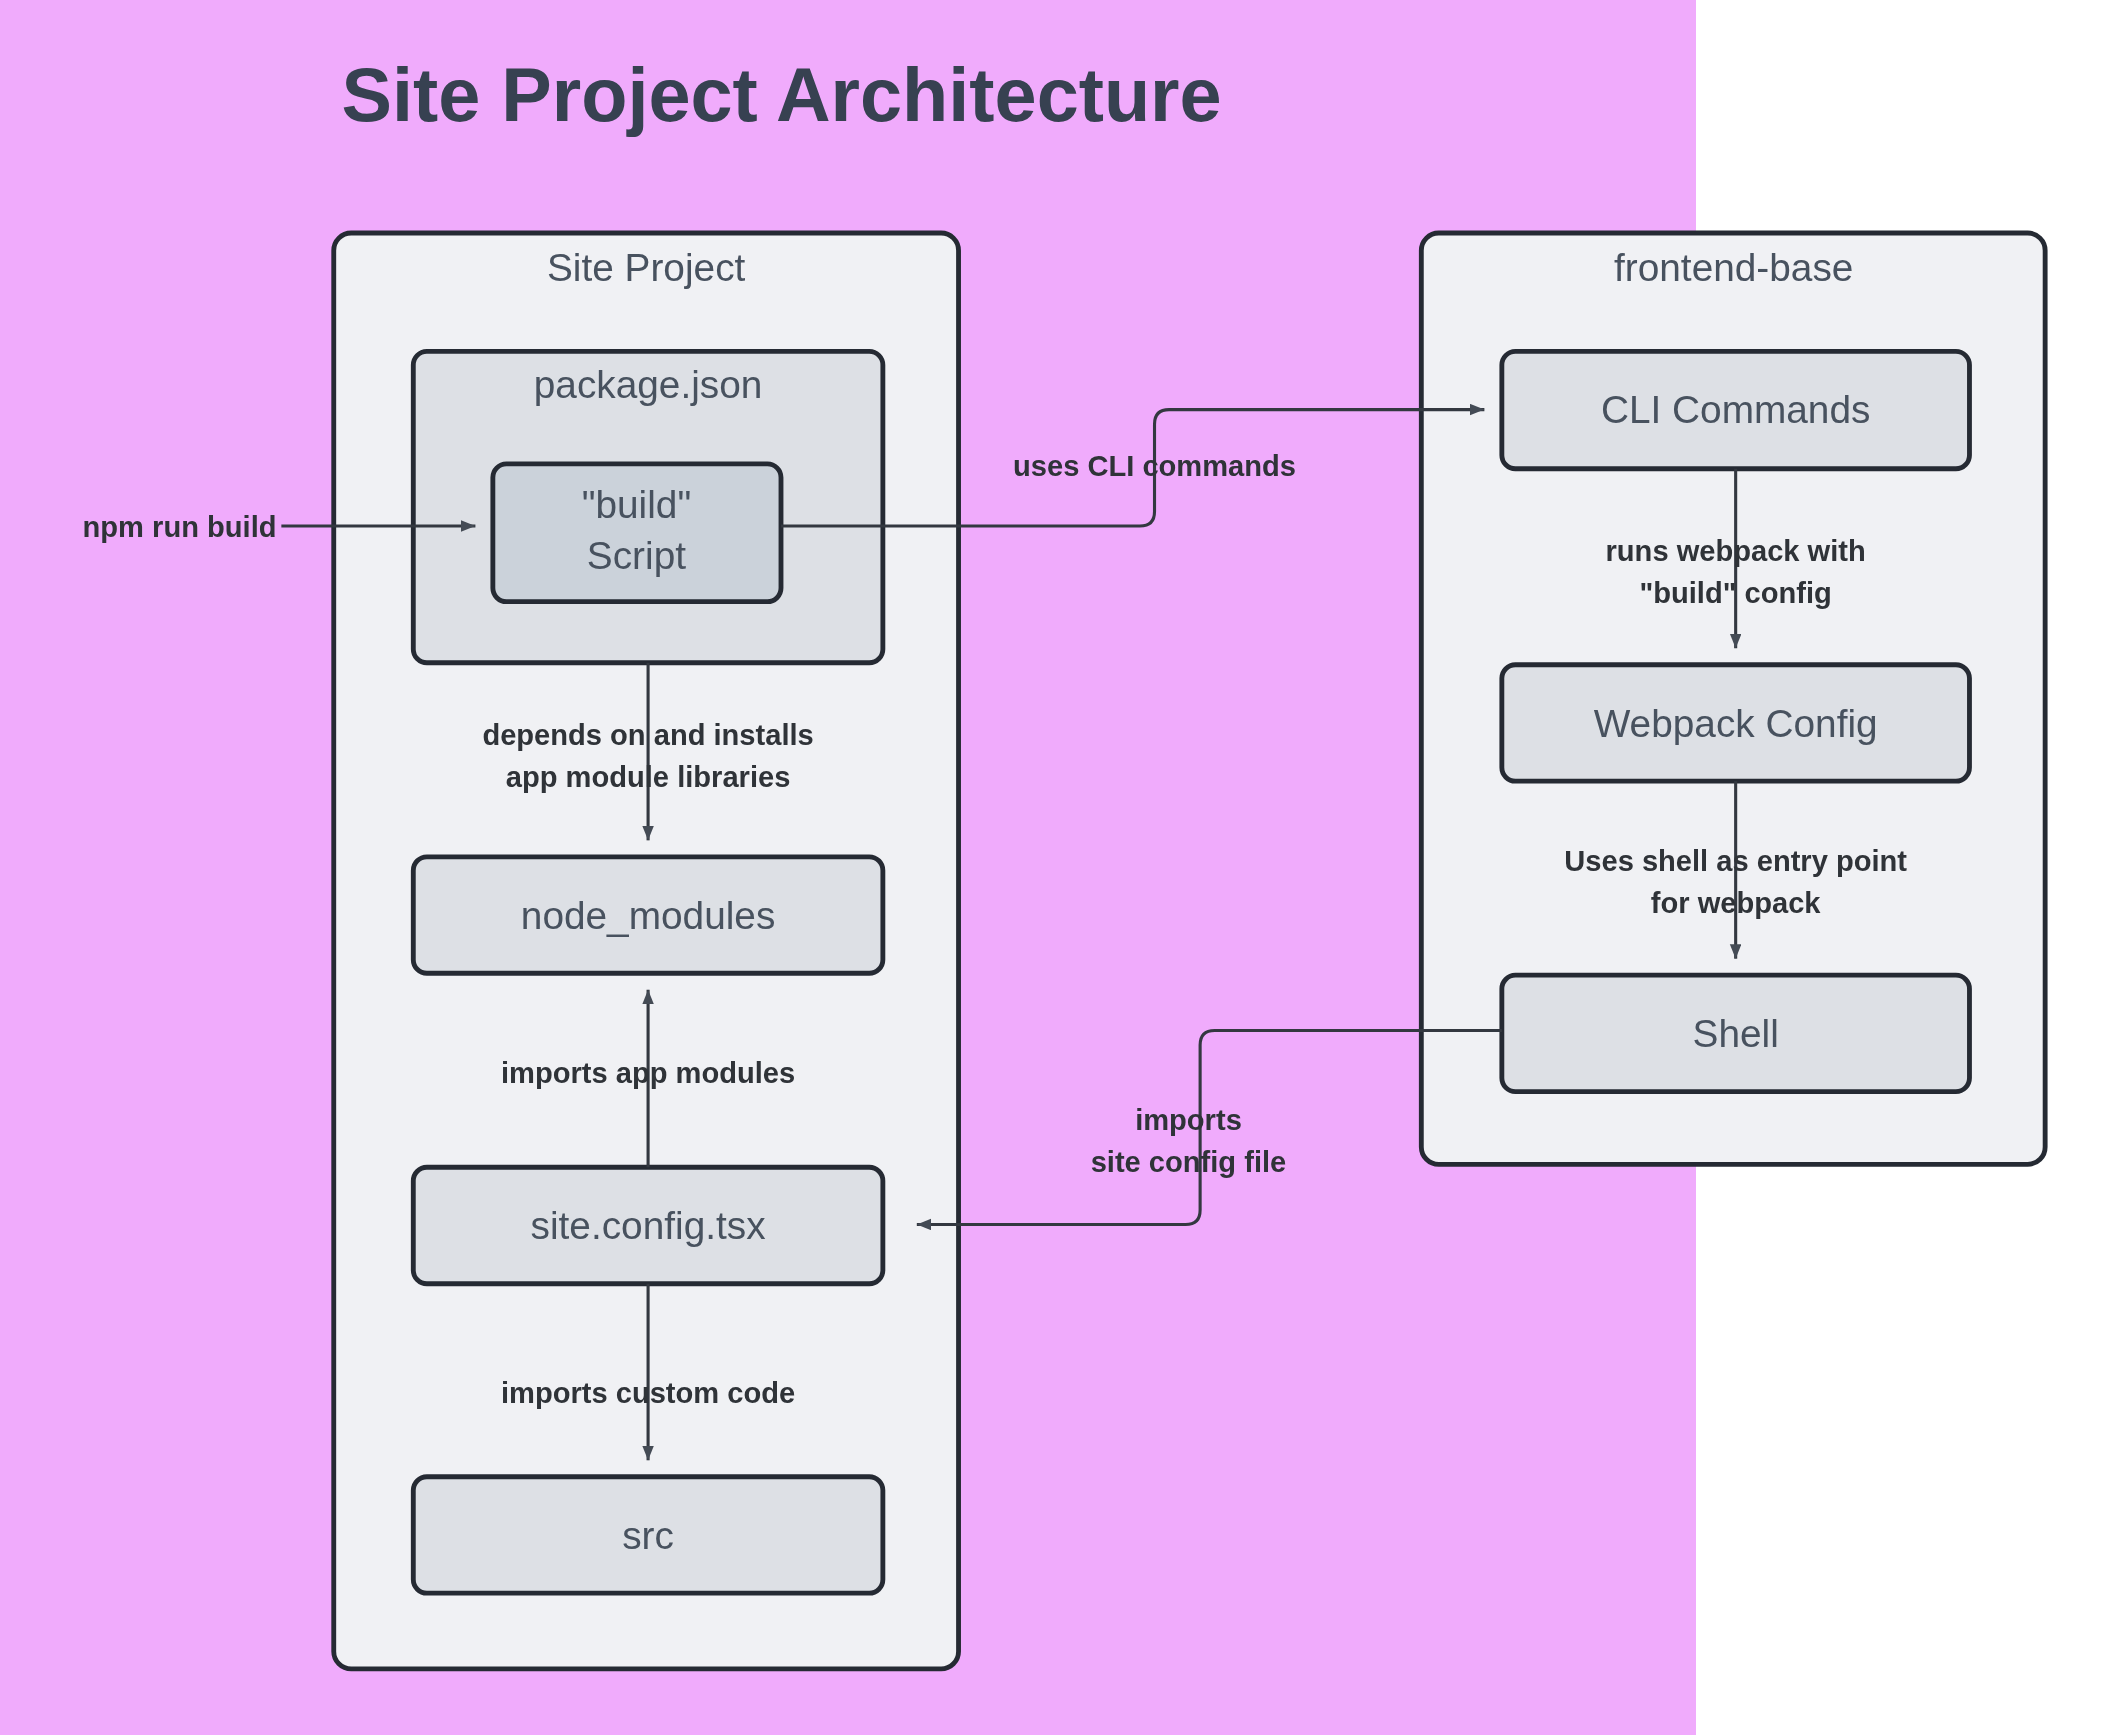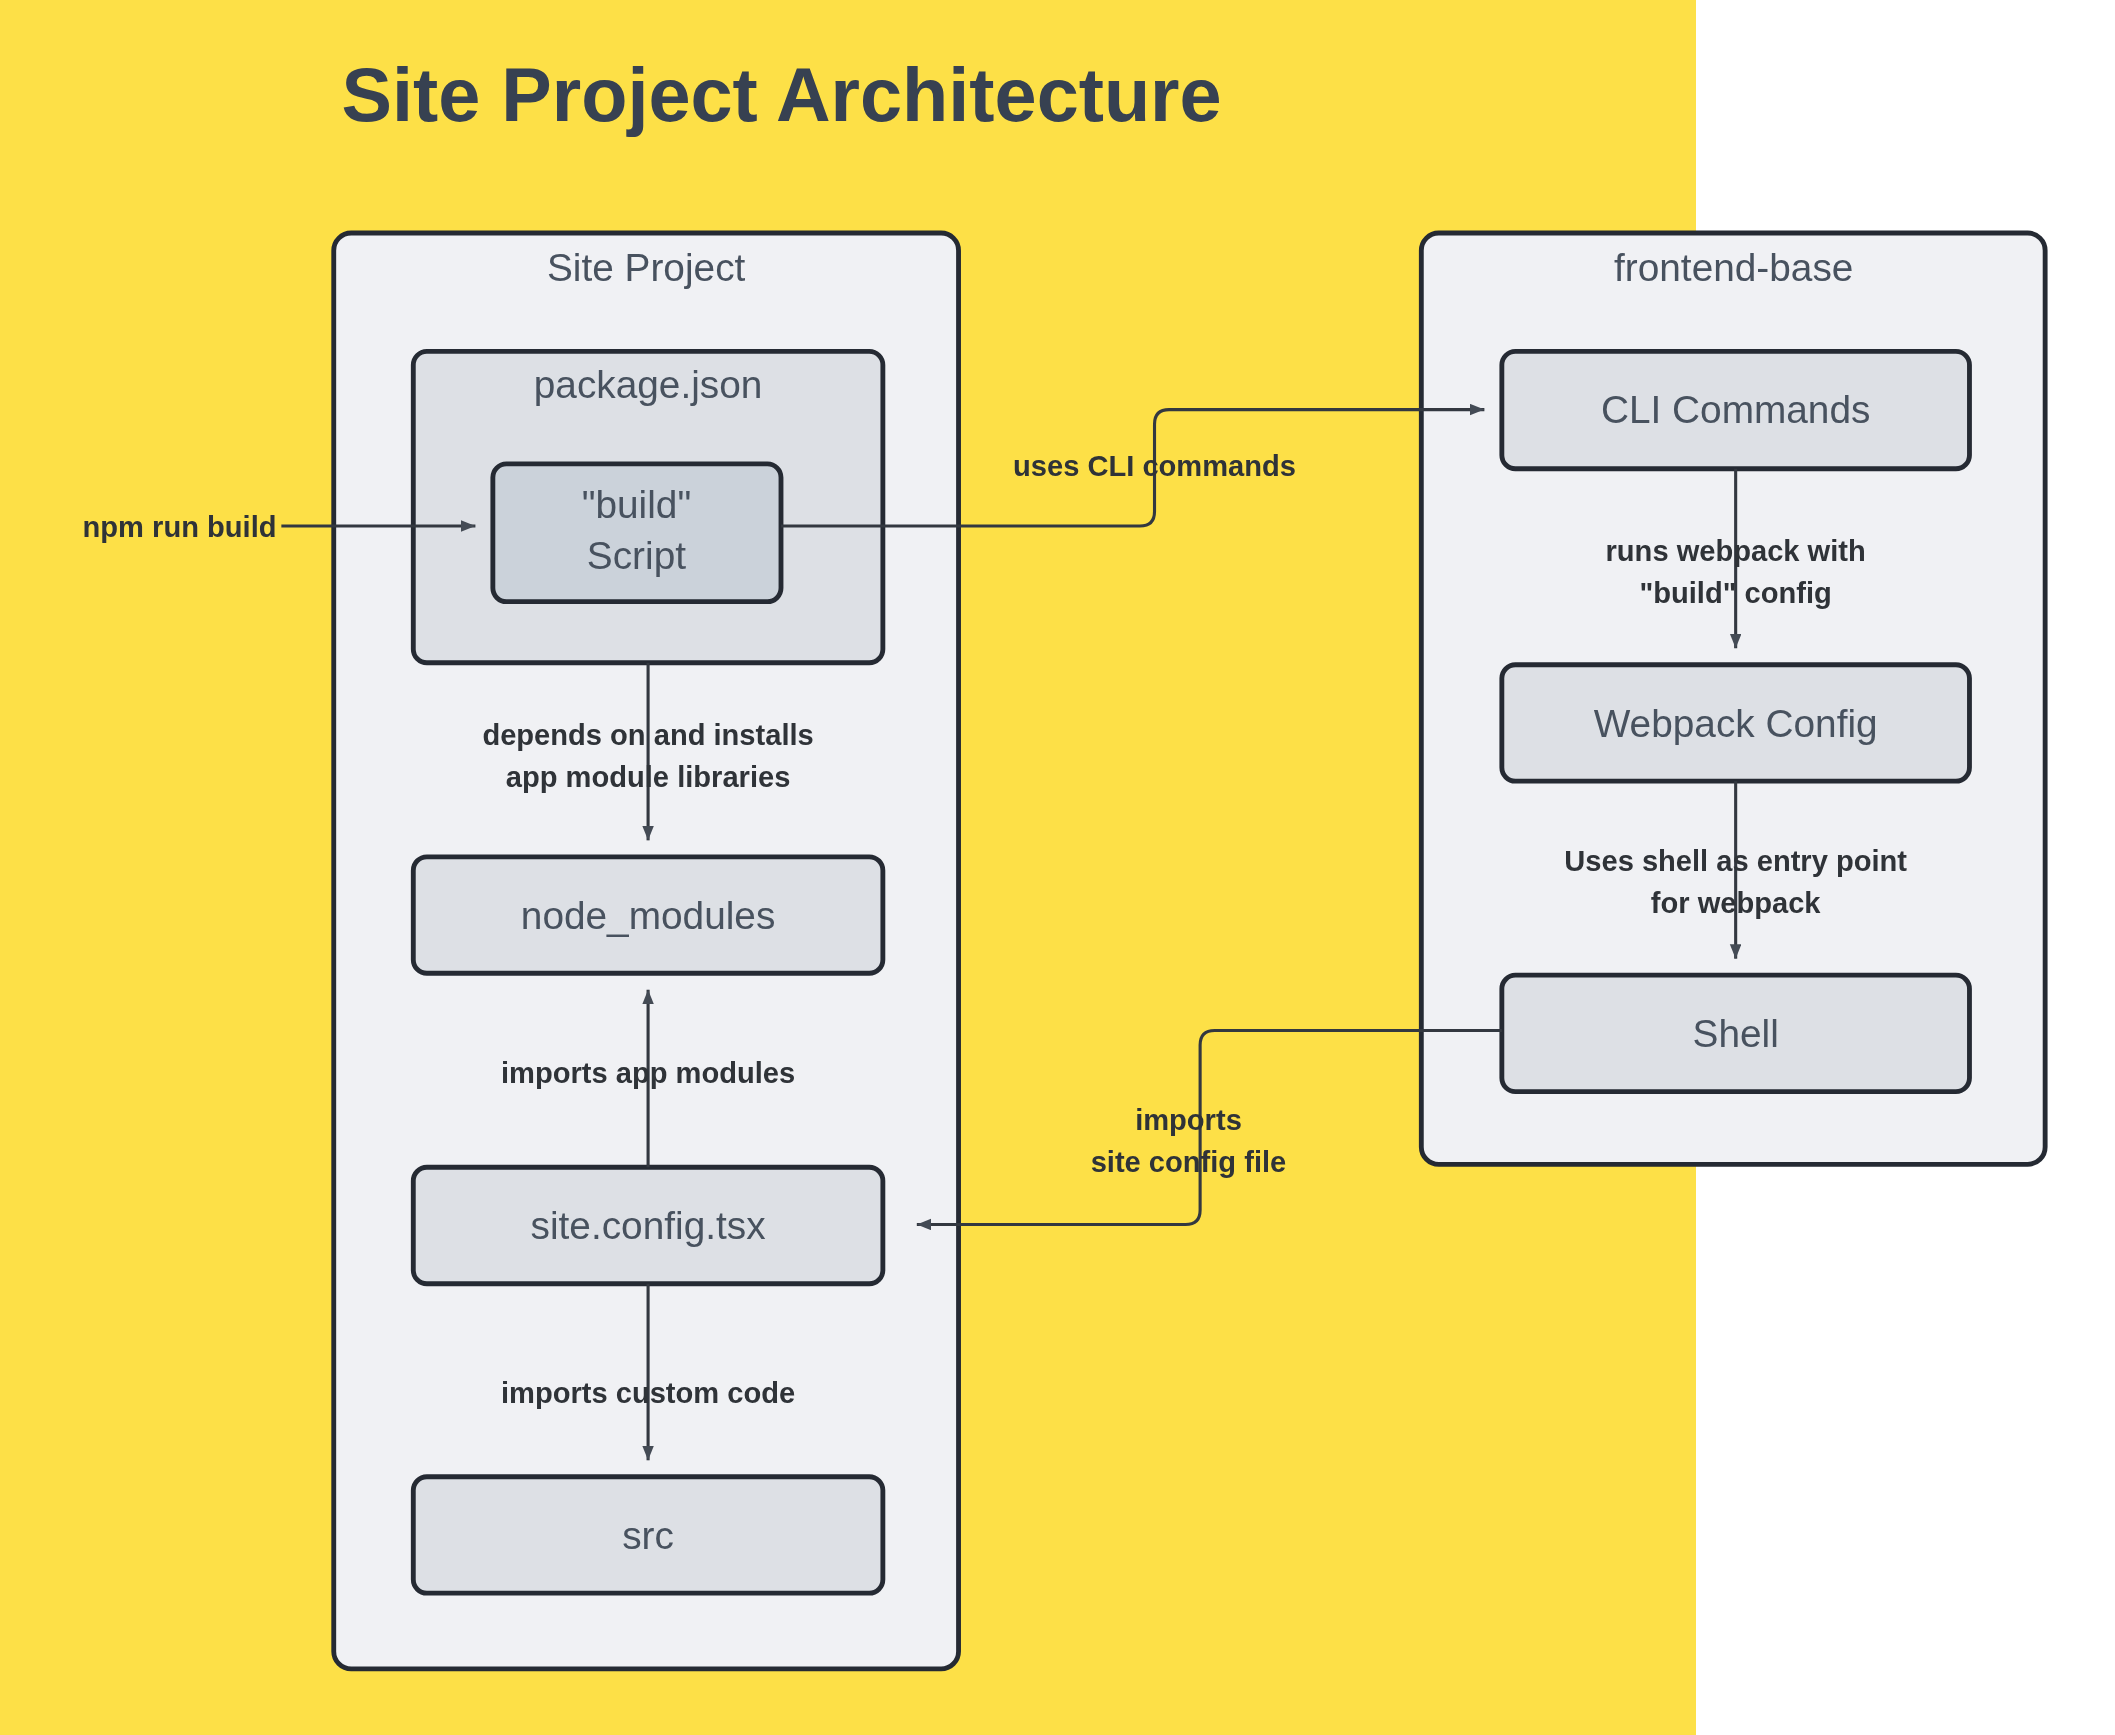--- a/index.html
+++ b/index.html
@@ -10,21 +10,21 @@
   body {
     width: 2115px;
     height: 1735px;
     font-family: "Liberation Sans", sans-serif;
     overflow: hidden;
   }
   #stage {
     position: relative;
     width: 1696px;
     height: 1735px;
-    background: #fde047;
+    background: #f0abfc;
   }
   #diagram-svg {
     position: absolute;
     left: 0;
     top: 0;
     width: 2115px;
     height: 1735px;
   }
   .page-title {
     font-size: 78px;

